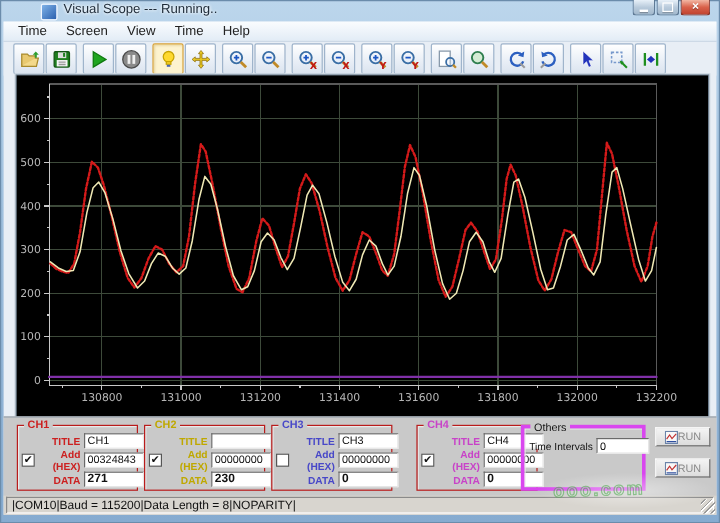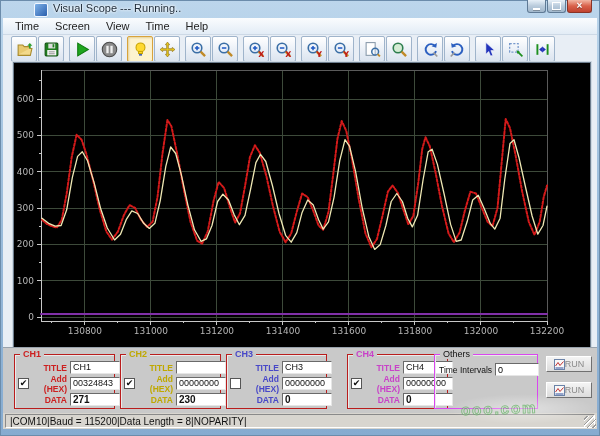--- a/index.html
+++ b/index.html
@@ -43,21 +43,21 @@
        font-size:9px;font-weight:bold;line-height:10px;}
   .chrow{display:flex;align-items:center;height:15px;margin-top:1px;}
   .chrow:first-of-type{margin-top:5px;}
   .cb{width:9px;height:9px;background:#fff;border:1px solid #555;margin-left:3px;
        font-size:9px;line-height:8px;text-align:center;color:#111;flex:0 0 auto;}
   .cbspace{width:11px;margin-left:3px;flex:0 0 auto;}
   .chlabel{width:38px;text-align:right;font-size:8.5px;font-weight:bold;margin-right:3px;flex:0 0 auto;}
   .field{width:44px;height:11px;background:#fff;border:1px solid;border-color:#6a6a6a #e6e6e6 #e6e6e6 #6a6a6a;
        font-size:9px;line-height:11px;padding:0 2px;overflow:hidden;white-space:nowrap;flex:0 0 auto;color:#111;}
   .field.data{font-weight:bold;font-size:10px;}
-  .others{position:absolute;left:431px;top:6px;width:104px;height:55px;border:1px solid #d946ef;
+  .others{position:absolute;left:431px;top:6px;width:104px;height:55px;border:3px solid #d946ef;
        box-shadow:inset 1px 1px 0 #eaeaea;box-sizing:border-box;}
   .otlegend{position:absolute;left:5px;top:-6px;background:#c9c9c9;padding:0 3px;font-size:9px;color:#111;line-height:10px;}
   .otrow{display:flex;align-items:center;height:15px;margin-top:2px;}
   .otrow:first-of-type{margin-top:7px;align-items:center;}
   .otlabel{width:56px;font-size:8.5px;color:#111;margin-left:4px;flex:0 0 auto;}
   .otfield{width:38px;height:11px;background:#fff;border:1px solid;border-color:#6a6a6a #e6e6e6 #e6e6e6 #6a6a6a;
        font-size:9px;padding:0 2px;font-family:"Liberation Sans",sans-serif;}
   .runs{position:absolute;left:543px;top:8px;width:48px;}
   .runbtn{width:46px;height:16px;margin-bottom:10px;background:linear-gradient(#f4f4f4,#dcdcdc);
        border:1px solid;border-color:#fff #707070 #707070 #fff;display:flex;align-items:center;

